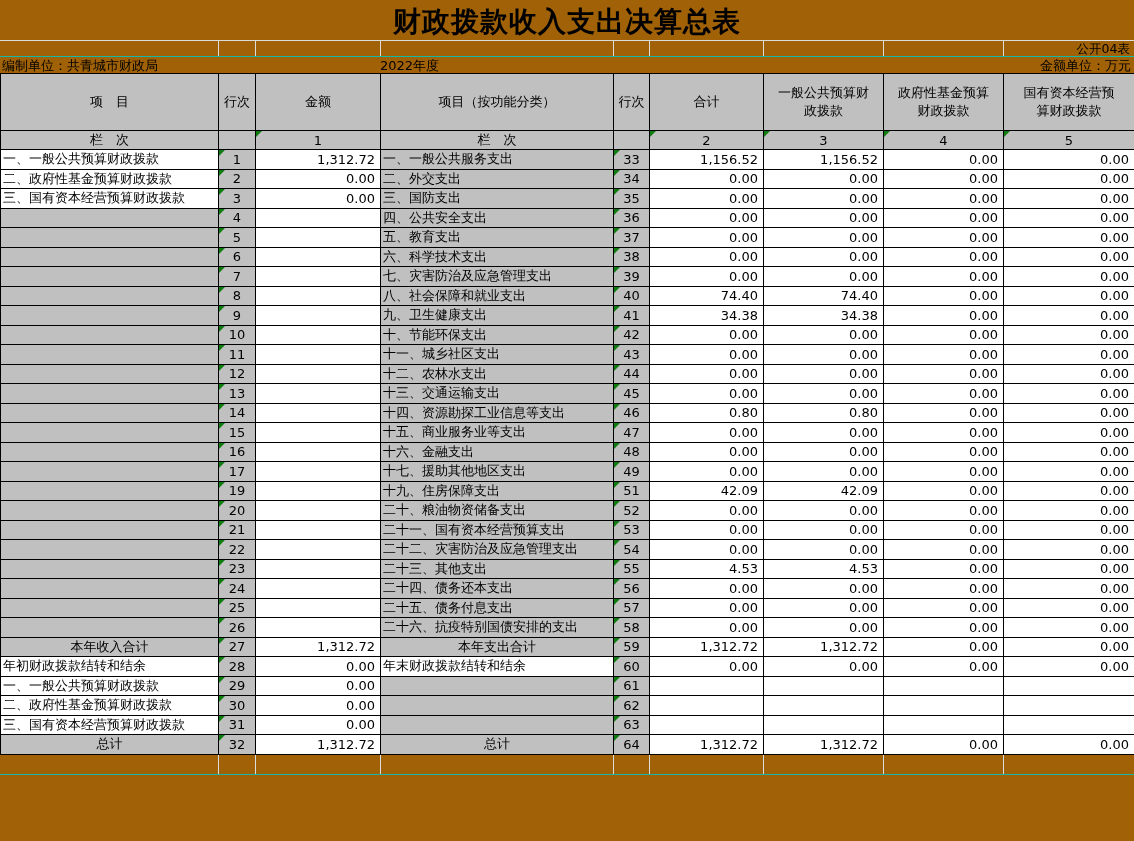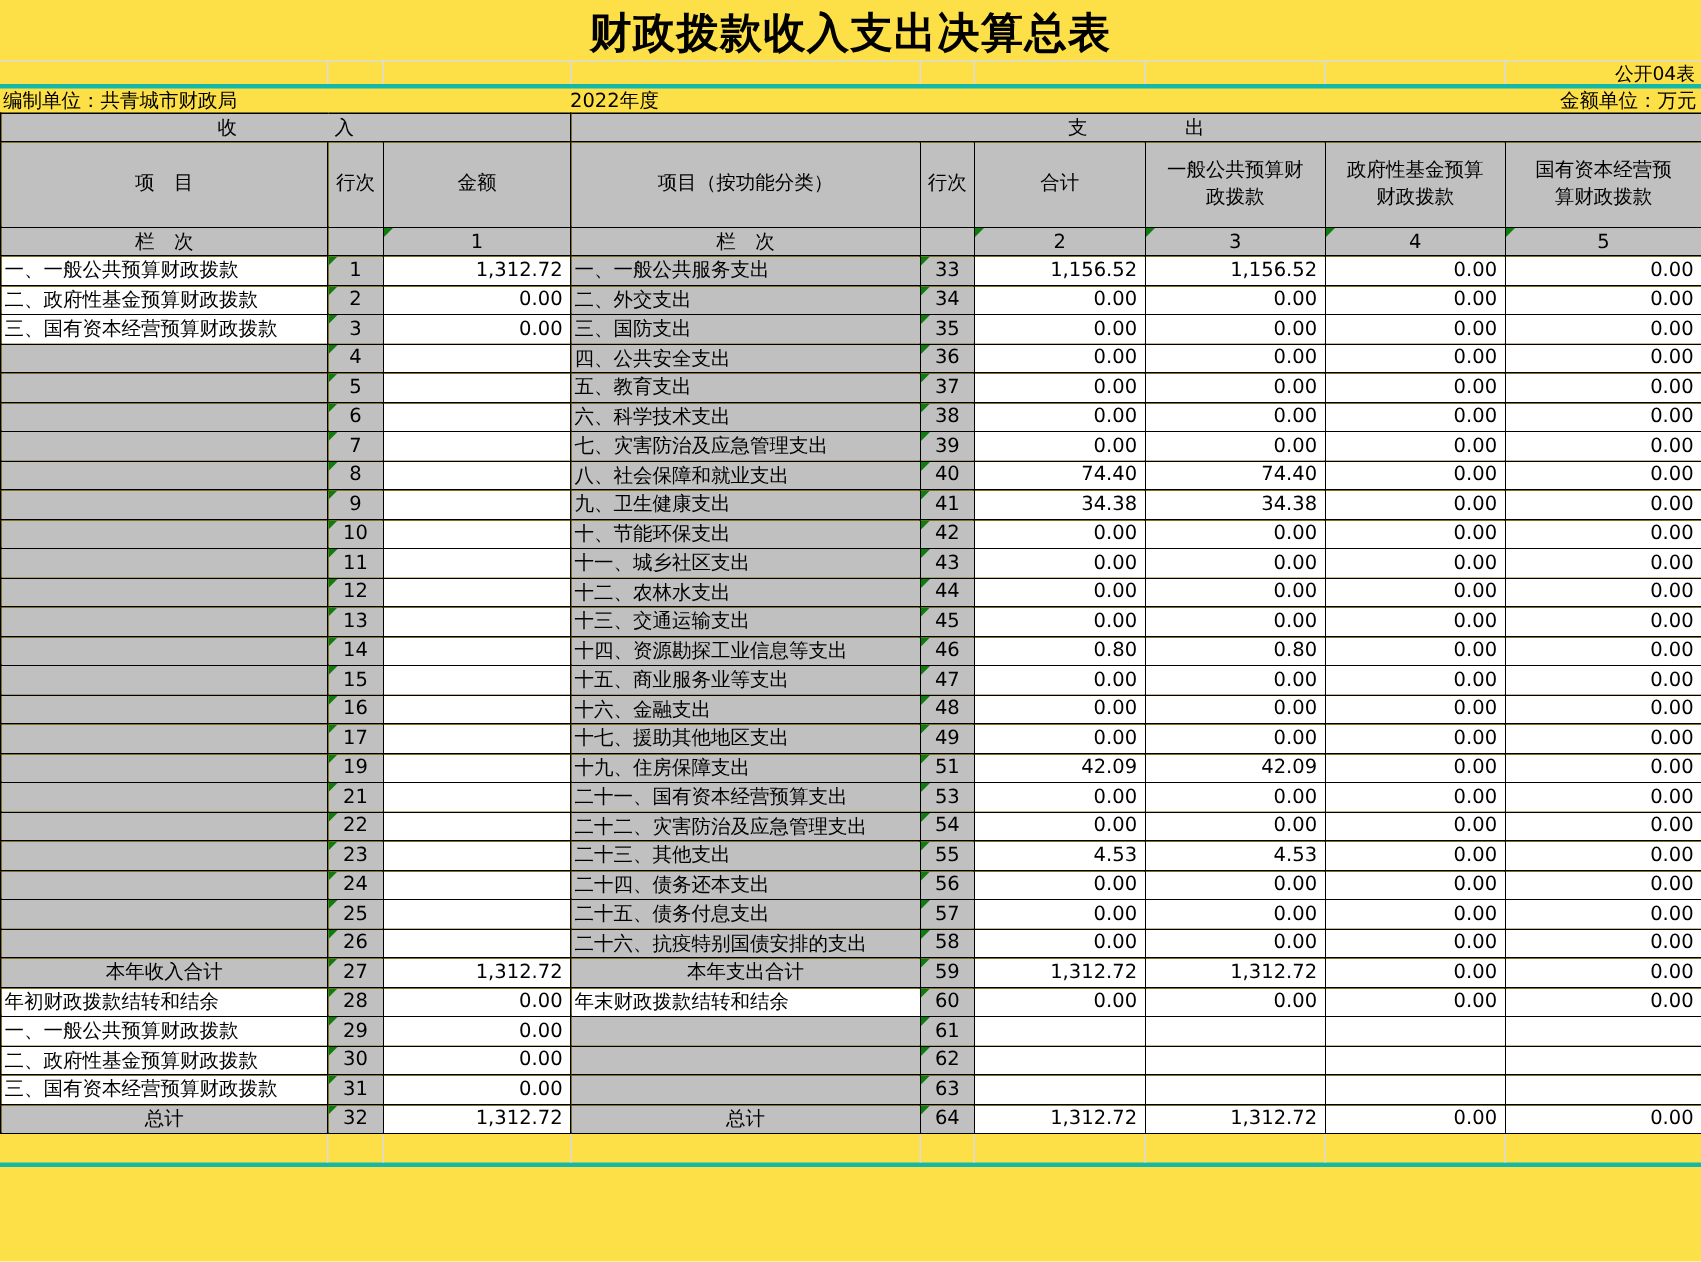--- a/index.html
+++ b/index.html
@@ -1,20 +1,20 @@
 <!DOCTYPE html>
 <html><head>
 <meta charset="utf-8">
 <style>
   html,body{margin:0;padding:0;background:#fff}
-  .page{width:1134px;height:841px;background:#fde047;position:relative;overflow:hidden;
+  .page{width:1134px;height:841px;background:#a16207;position:relative;overflow:hidden;
         font-family:"DejaVu Sans","Liberation Sans",sans-serif;color:#000}
   .title{height:40px;line-height:44px;text-align:center;font-size:28px;font-weight:700;letter-spacing:1px}
   
-  .thin{position:relative;border-top:1px solid #dcdcdc;border-bottom:3px solid #14b8a6}
+  .thin{position:relative;border-top:1px solid #dcdcdc;border-bottom:1px solid #14b8a6}
   .thin.top{height:15px}
   .thin.bottom{height:19px;border-top:none}
   .thin .vl{position:absolute;top:0;bottom:0;width:1px;background:#dcdcdc}
   .sheetnum{position:absolute;right:4px;top:0;font-size:12.5px;line-height:15px}
   .info{position:relative;height:16px;font-size:13px;line-height:15px}
   .info .l{position:absolute;left:2px;top:1px}
   .info .c{position:absolute;left:380px;width:305px;top:1px;}
   .info .r{position:absolute;right:3px;top:1px}
   table{border-collapse:collapse;table-layout:fixed;width:1134px}
   td{border:1px solid #000;padding:0 3px;font-size:13px;overflow:hidden;white-space:nowrap;
@@ -68,24 +68,20 @@
         <col style="width:37px">
         <col style="width:125px">
       <col style="width:233px">
         <col style="width:36px">
         <col style="width:114px">
       <col style="width:120px">
         <col style="width:120px">
         <col style="width:131px">
     </colgroup>
     <thead>
-      <tr class="sec">
-        <td colspan="3" class="hd">收　　　　　入</td>
-        <td colspan="6" class="hd">支　　　　　出</td>
-      </tr>
       <tr class="main">
         <td class="hd">项　目</td>
         <td class="hd">行次</td>
         <td class="hd">金额</td>
         <td class="hd">项目（按功能分类）</td>
         <td class="hd">行次</td>
         <td class="hd">合计</td>
         <td class="hd wrap"><span>一般公共预算财政拨款</span></td>
         <td class="hd wrap"><span>政府性基金预算财政拨款</span></td>
         <td class="hd wrap"><span>国有资本经营预算财政拨款</span></td>
@@ -314,20 +310,31 @@
           <td class="linecell tri">19</td>
           <td class="numcell"></td>
           <td class="itemcell is-gray">十九、住房保障支出</td>
           <td class="linecell tri">51</td>
           <td class="numcell">42.09</td>
           <td class="numcell">42.09</td>
           <td class="numcell">0.00</td>
           <td class="numcell">0.00</td>
         </tr>
 
+        <tr class="d">
+          <td class="itemcell is-gray"></td>
+          <td class="linecell tri">20</td>
+          <td class="numcell"></td>
+          <td class="itemcell is-gray">二十、粮油物资储备支出</td>
+          <td class="linecell tri">52</td>
+          <td class="numcell">0.00</td>
+          <td class="numcell">0.00</td>
+          <td class="numcell">0.00</td>
+          <td class="numcell">0.00</td>
+        </tr>
 
         <tr class="d">
           <td class="itemcell is-gray"></td>
           <td class="linecell tri">21</td>
           <td class="numcell"></td>
           <td class="itemcell is-gray">二十一、国有资本经营预算支出</td>
           <td class="linecell tri">53</td>
           <td class="numcell">0.00</td>
           <td class="numcell">0.00</td>
           <td class="numcell">0.00</td>

